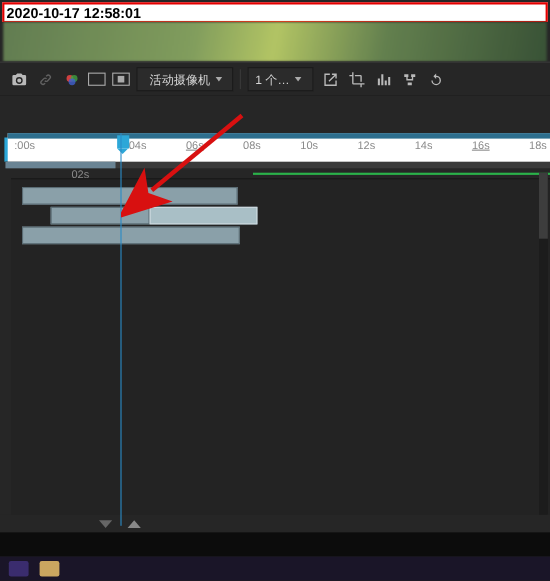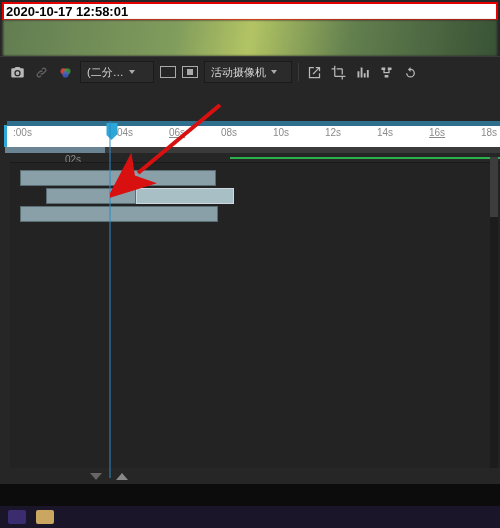--- a/index.html
+++ b/index.html
@@ -61,31 +61,31 @@
           <path d="M10 14a4 4 0 0 0 5.66 0l3-3A4 4 0 1 0 13 5.34l-1 1 1.42 1.42 1-1a2 2 0 1 1 2.83 2.83l-3 3A2 2 0 0 1 11.4 12.6L10 14zM14 10a4 4 0 0 0-5.66 0l-3 3A4 4 0 1 0 11 18.66l1-1-1.42-1.42-1 1a2 2 0 1 1-2.83-2.83l3-3A2 2 0 0 1 12.6 11.4L14 10z"></path>
         </svg>
       </div>
     <div class="tico">
         <svg viewBox="0 0 24 24">
           <circle cx="9" cy="10" r="5" fill="#d04040"></circle>
           <circle cx="15" cy="10" r="5" fill="#40a040" fill-opacity=".8"></circle>
           <circle cx="12" cy="15" r="5" fill="#4060d0" fill-opacity=".8"></circle>
         </svg>
       </div>
-    <div class="dropdown" style="width:62px;">
-      <span>(二分…</span>
-      <div class="chev"></div>
-    </div>
     <div class="squareico"></div>
     <div class="squareico filled"></div>
-    <div class="dropdown" style="width:76px;">
+    <div class="dropdown" style="width:76px;justify-content:center;">
       <span>活动摄像机</span>
       <div class="chev"></div>
     </div>
     <div class="sep"></div>
+    <div class="dropdown" style="width:48px;">
+      <span>1 个…</span>
+      <div class="chev"></div>
+    </div>
     <div class="tico">
         <svg viewBox="0 0 24 24">
           <path d="M14 3v2h3.59L9 13.59 10.41 15 19 6.41V10h2V3h-7zM5 5h6V3H3v18h18v-8h-2v6H5V5z"></path>
         </svg>
       </div>
     <div class="tico">
         <svg viewBox="0 0 24 24">
           <path d="M7 17V1H5v4H1v2h4v10a2 2 0 0 0 2 2h10v4h2v-4h4v-2H7zm10-2h2V7a2 2 0 0 0-2-2H9v2h8v8z"></path>
         </svg>
       </div>

